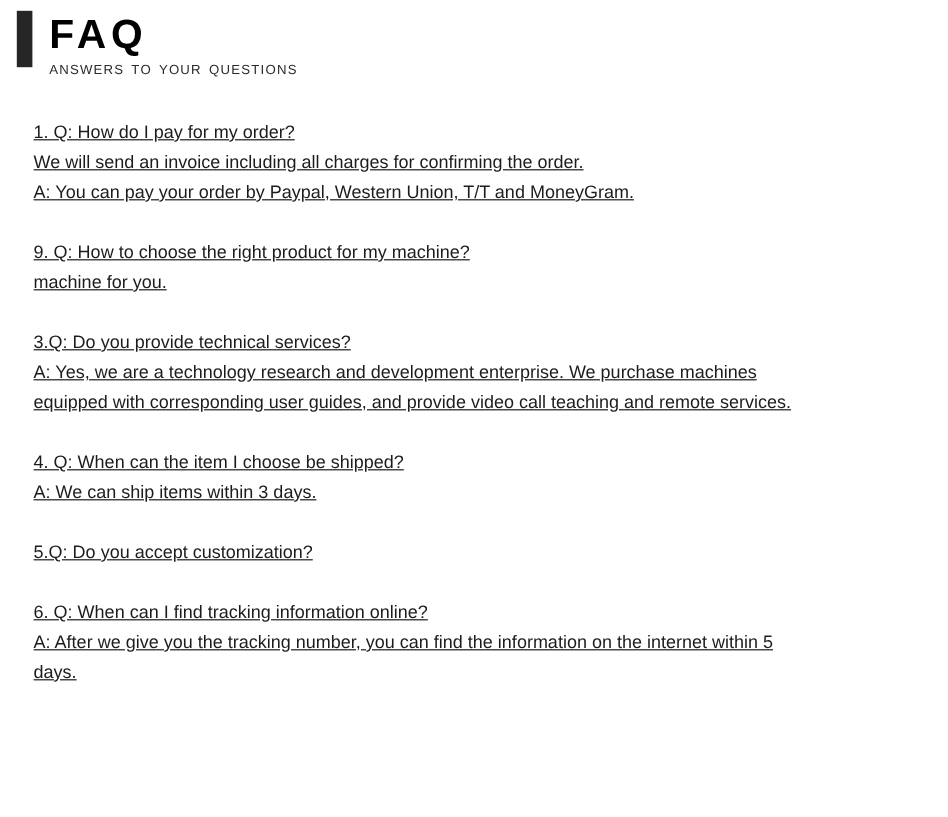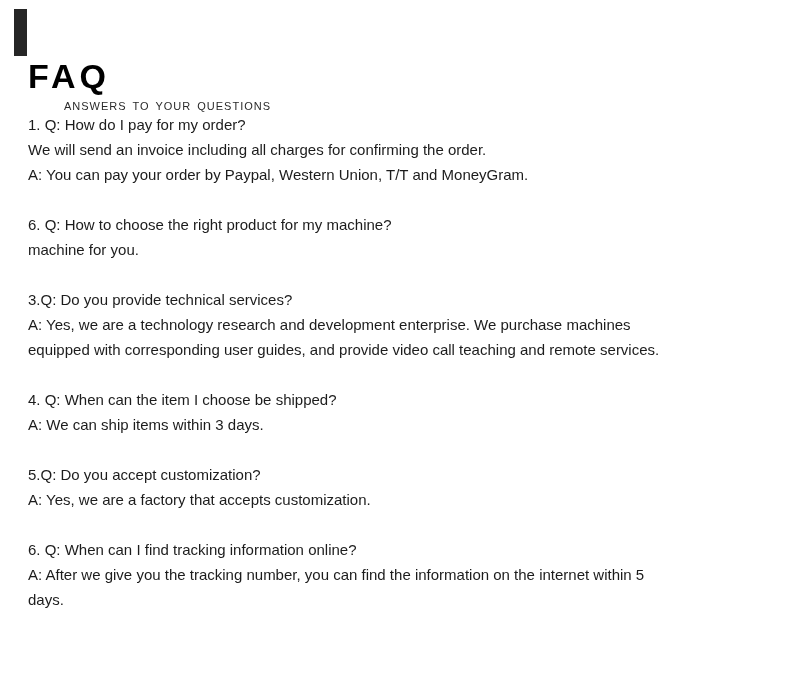--- a/index.html
+++ b/index.html
@@ -1,20 +1,20 @@
 <!DOCTYPE html>
 <html style="--accent: #262626; --text: #1c1c1c; --bg: #ffffff;"><head>
   <meta charset="utf-8">
   <style>
     :root{
       --accent:#262626;
       --text:#1c1c1c;
       --bg:#ffffff;
     }
-    *{box-sizing:border-box;flex-direction:column;}
+    *{box-sizing:border-box;}
     html,body{margin:0;padding:0;}
     body{
       width:790px;
       height:681px;
       background:var(--bg);
       color:var(--text);
       font-family:"Liberation Sans", sans-serif;
       overflow:hidden;
     }
     .header{
@@ -37,26 +37,27 @@
       letter-spacing:4px;
       line-height:40px;
       color:#000;
     }
     .subtitle{
       font-size:11px;
       letter-spacing:1px;
       word-spacing:2px;
       margin-top:4px;
       color:#2a2a2a;
-      margin-left:36px;
     }
     .content{
+      margin-top:33px;
       padding:0 17px 0 28px;
       font-size:15px;
       line-height:25px;
+      text-decoration:underline;
     }
     .faq-item{
       margin-bottom:25px;
     }
     .line{
       white-space:normal;
     }
   </style>
 </head>
 <body>
@@ -71,38 +72,37 @@
 
 <div class="content">
 
   <div class="faq-item">
     <div class="line question">1. Q: How do I pay for my order?</div>
     <div class="line answer">We will send an invoice including all charges for confirming the order.</div>
     <div class="line answer">A: You can pay your order by Paypal, Western Union, T/T and MoneyGram.</div>
   </div>
 
   <div class="faq-item">
-    <div class="line question">6. Q: How to choose the right product for my machine?</div>
+    <div class="line question">9. Q: How to choose the right product for my machine?</div>
     <div class="line answer">machine for you.</div>
   </div>
 
   <div class="faq-item">
     <div class="line question">3.Q: Do you provide technical services?</div>
     <div class="line answer">A: Yes, we are a technology research and development enterprise. We purchase machines</div>
     <div class="line answer">equipped with corresponding user guides, and provide video call teaching and remote services.</div>
   </div>
 
   <div class="faq-item">
     <div class="line question">4. Q: When can the item I choose be shipped?</div>
     <div class="line answer">A: We can ship items within 3 days.</div>
   </div>
 
   <div class="faq-item">
     <div class="line question">5.Q: Do you accept customization?</div>
-    <div class="line answer">A: Yes, we are a factory that accepts customization.</div>
   </div>
 
   <div class="faq-item">
     <div class="line question">6. Q: When can I find tracking information online?</div>
     <div class="line answer">A: After we give you the tracking number, you can find the information on the internet within 5</div>
     <div class="line answer">days.</div>
   </div>
 
 </div>
 

